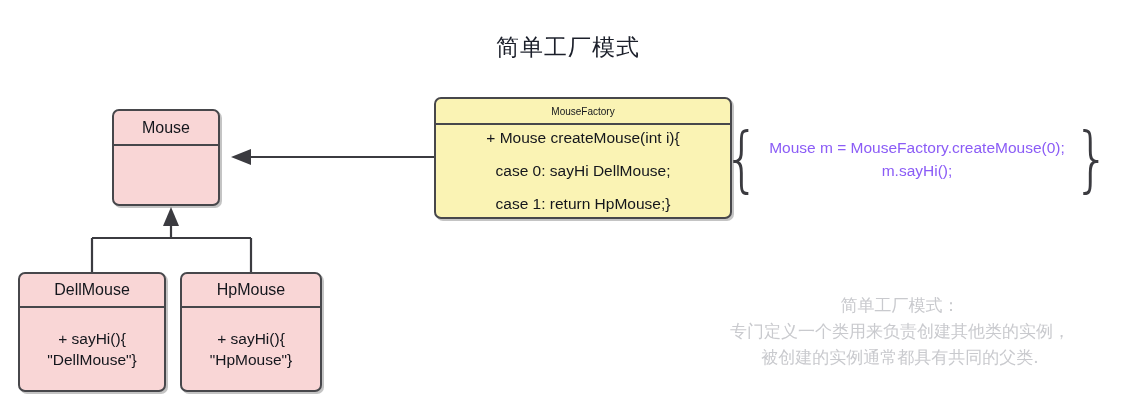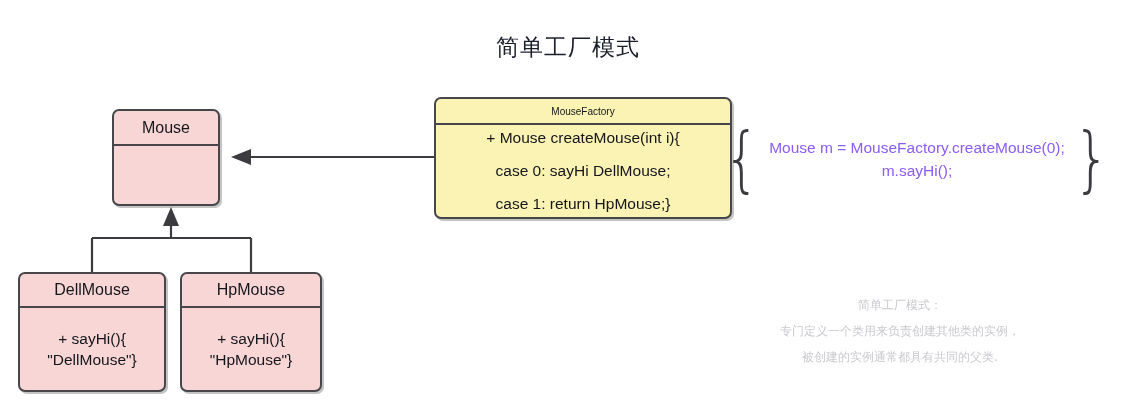--- a/index.html
+++ b/index.html
@@ -125,21 +125,21 @@
   .snippet-text .line { display: block; }
 
   
   #pattern-note {
     position: absolute;
     left: 690px;
     top: 292px;
     width: 420px;
     text-align: center;
     font-family: "DejaVu Serif", "Liberation Serif", serif;
-    font-size: 12px;
+    font-size: 17px;
     line-height: 26px;
     color: #c9cace;
     white-space: nowrap;
   }
   #pattern-note .line { display: block; }
 </style>
 </head>
 <body>
 
 <div id="canvas">

